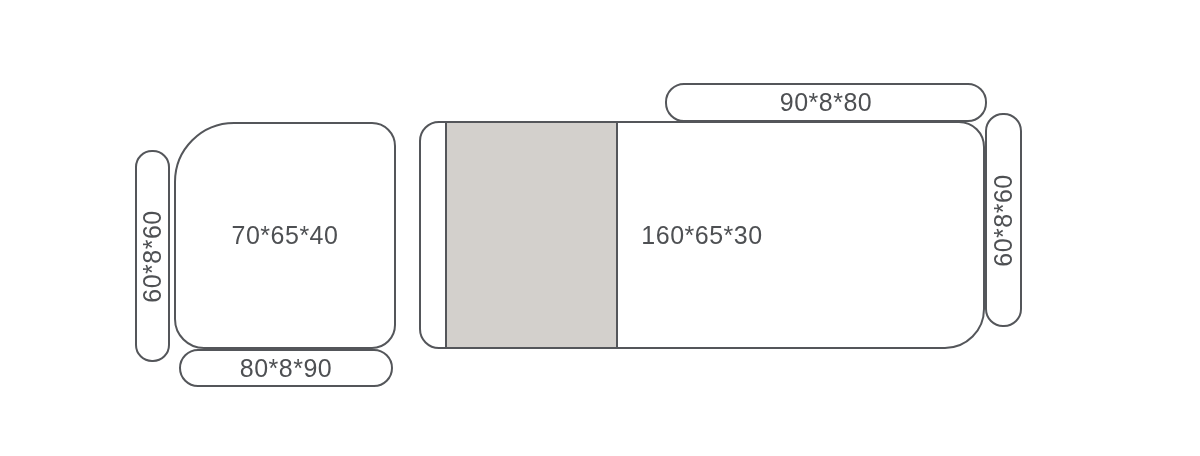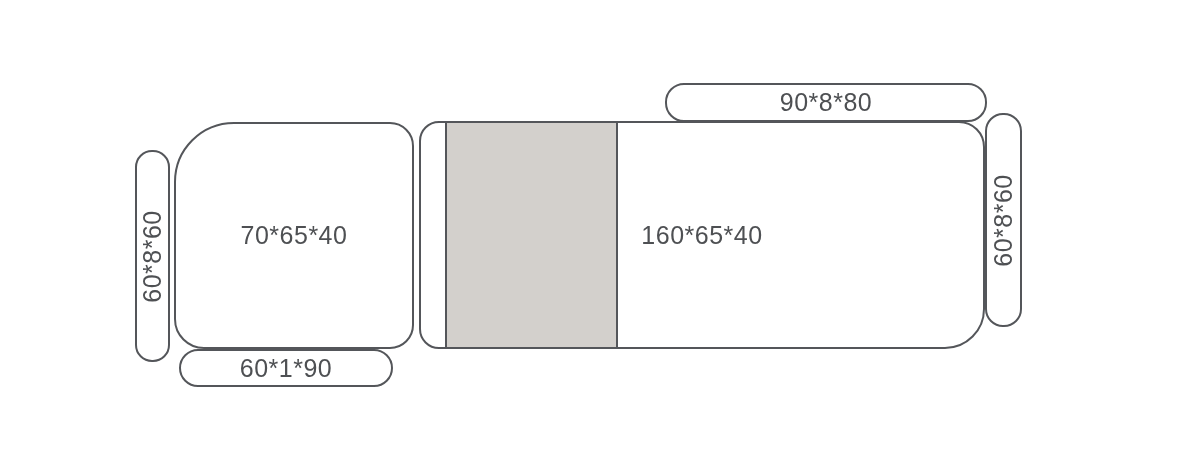--- a/index.html
+++ b/index.html
@@ -34,21 +34,21 @@
   }
   .vlabel {
     transform: rotate(-90deg);
   }
   
   .left-armrest {
     left: 135px; top: 150px; width: 35px; height: 212px;
     border-radius: 17px;
   }
   .left-seat {
-    left: 174px; top: 122px; width: 240px; height: 227px;
+    left: 174px; top: 122px; width: 222px; height: 227px;
     border-radius: 60px 24px 24px 30px;
   }
   .front-cushion {
     left: 179px; top: 349px; width: 214px; height: 38px;
     border-radius: 19px;
   }
   .right-seat {
     left: 419px; top: 121px; width: 566px; height: 228px;
     border-radius: 20px 26px 40px 20px;
   }
@@ -75,27 +75,27 @@
 </head>
 <body>
 
 <div class="canvas" style="--bg: #ffffff; --outline: #54565a; --labelcolor: #4e5053; --chaise: #d3d0cc;">
 
   <div class="module left-seat under">
     <span class="label">70*65*40</span>
   </div>
 
   <div class="module right-seat under">
-    <span class="label">160*65*40</span>
+    <span class="label">160*65*30</span>
   </div>
 
   <div class="chaise-panel mid"></div>
 
   <div class="module front-cushion above">
-    <span class="label">60*1*90</span>
+    <span class="label">80*8*90</span>
   </div>
 
   <div class="module back-cushion above">
     <span class="label">90*8*80</span>
   </div>
 
   <div class="module left-armrest above">
     <span class="label vlabel">60*8*60</span>
   </div>
 

